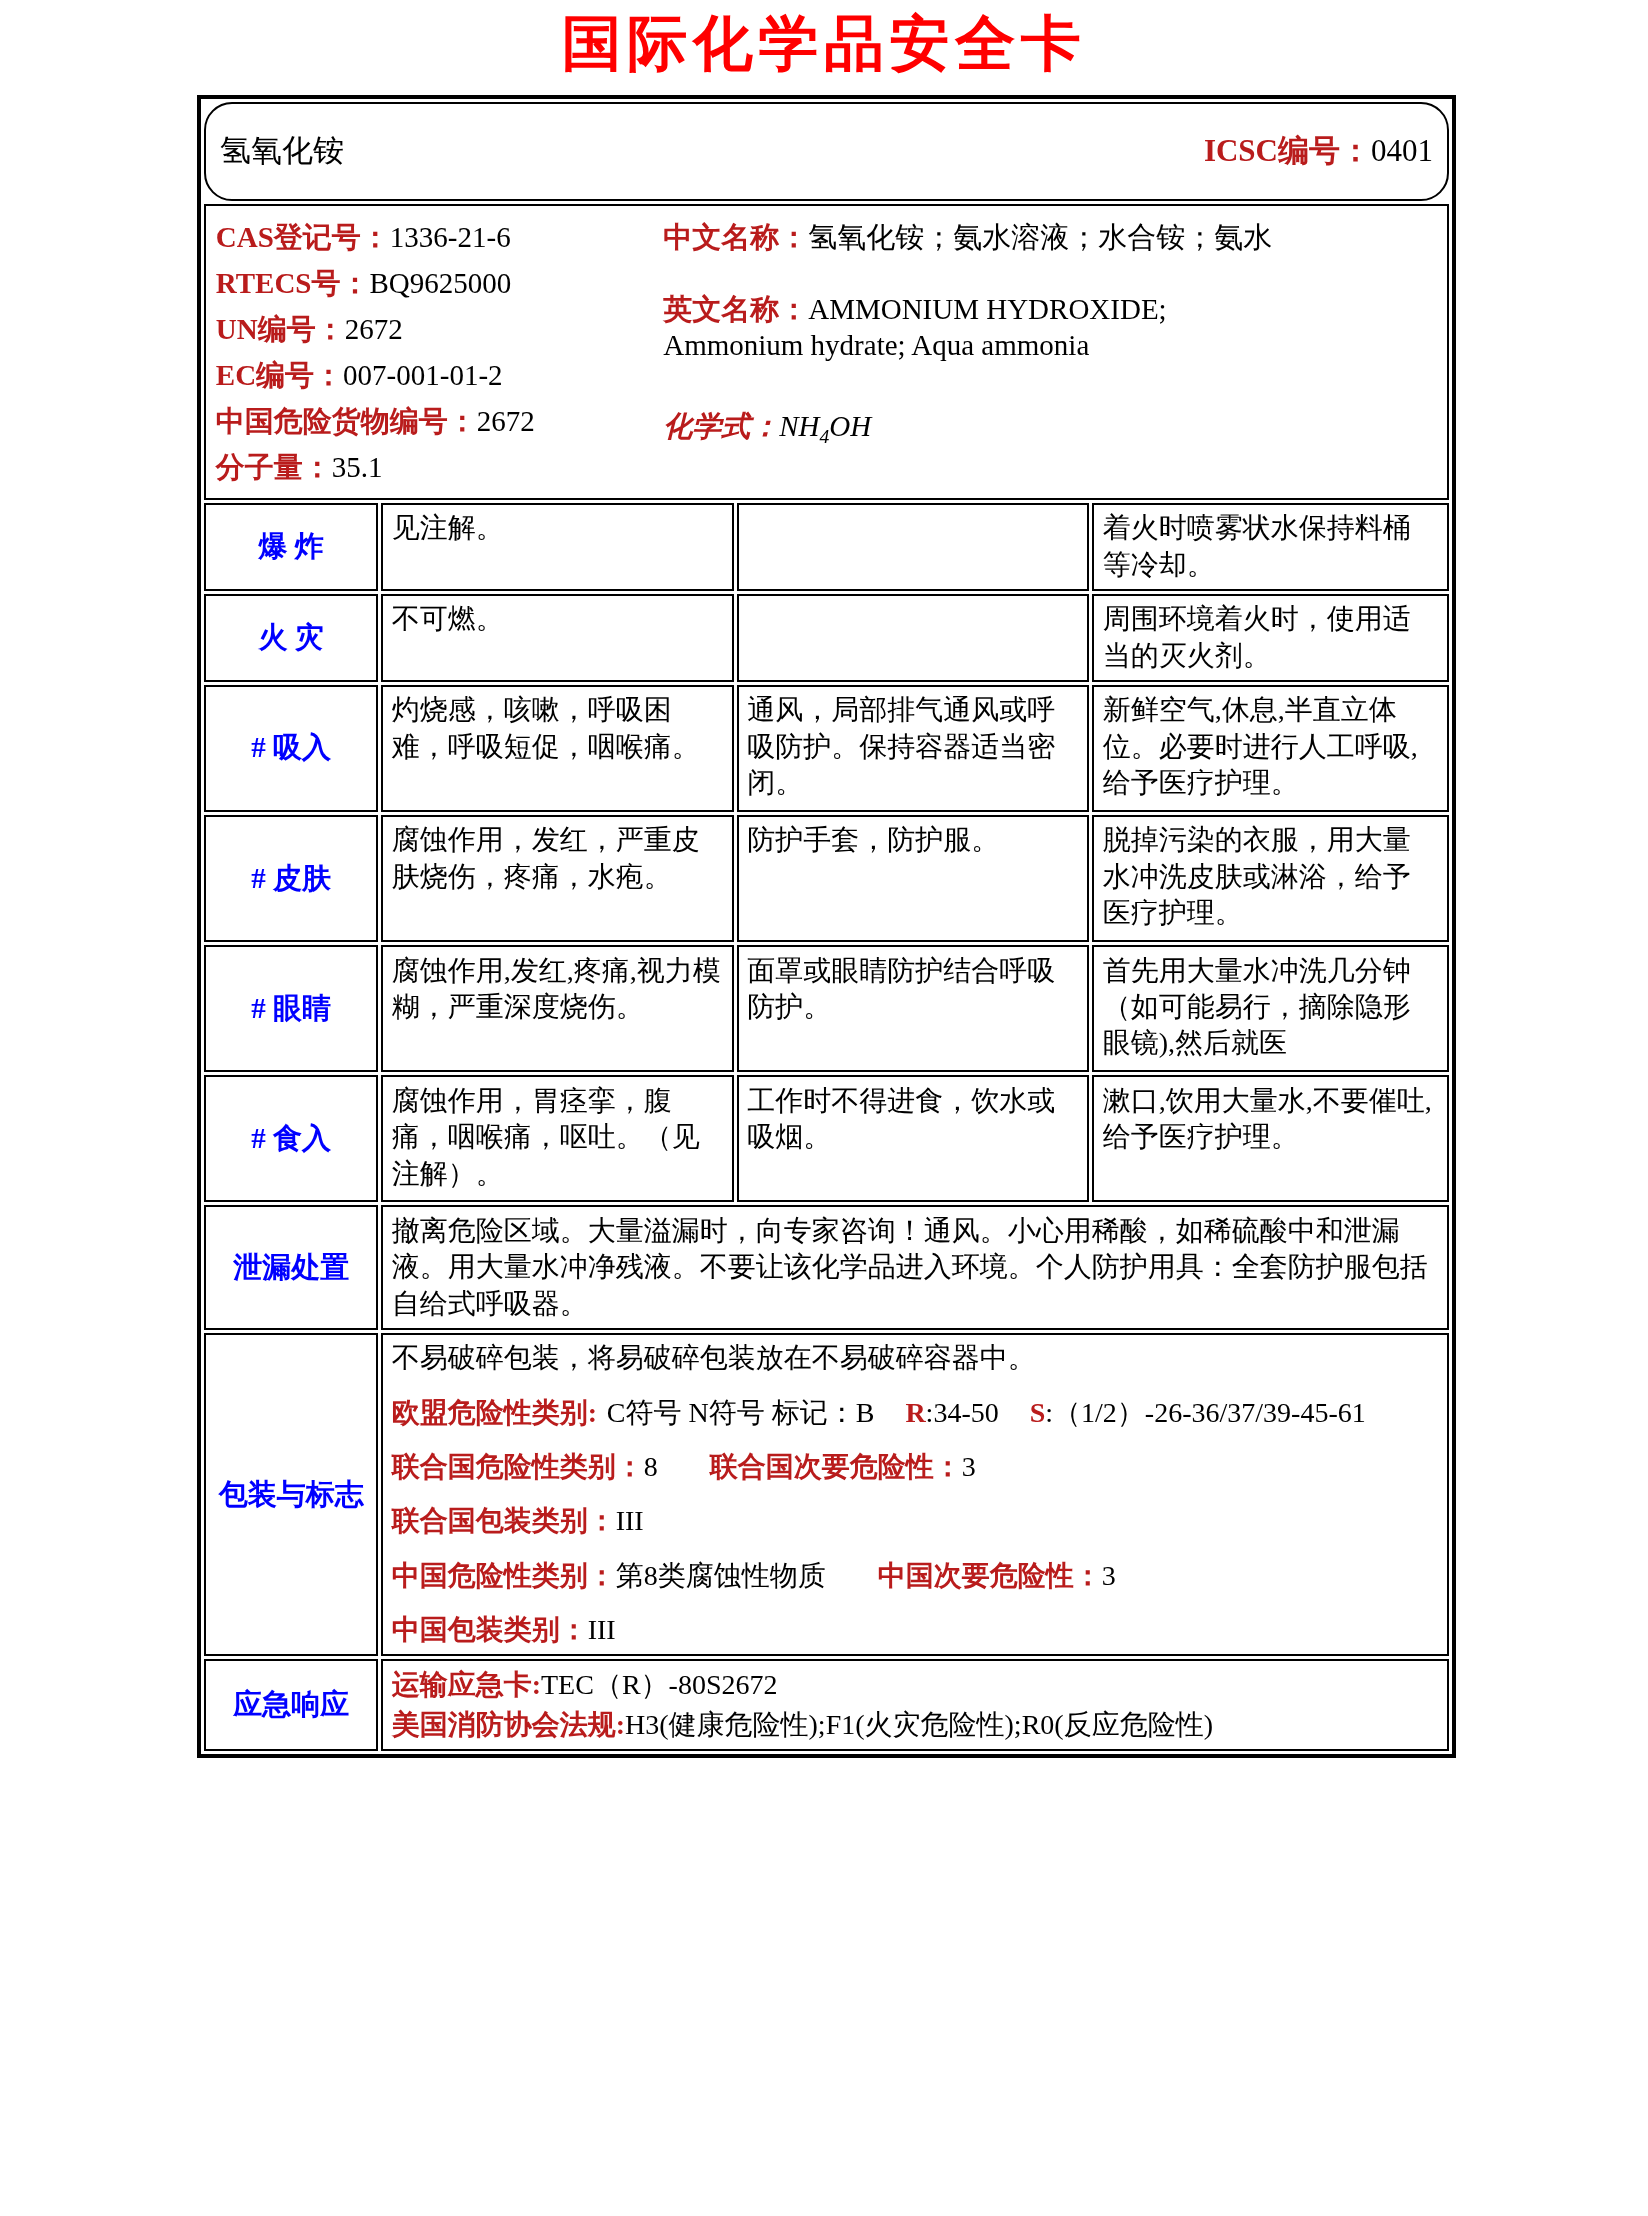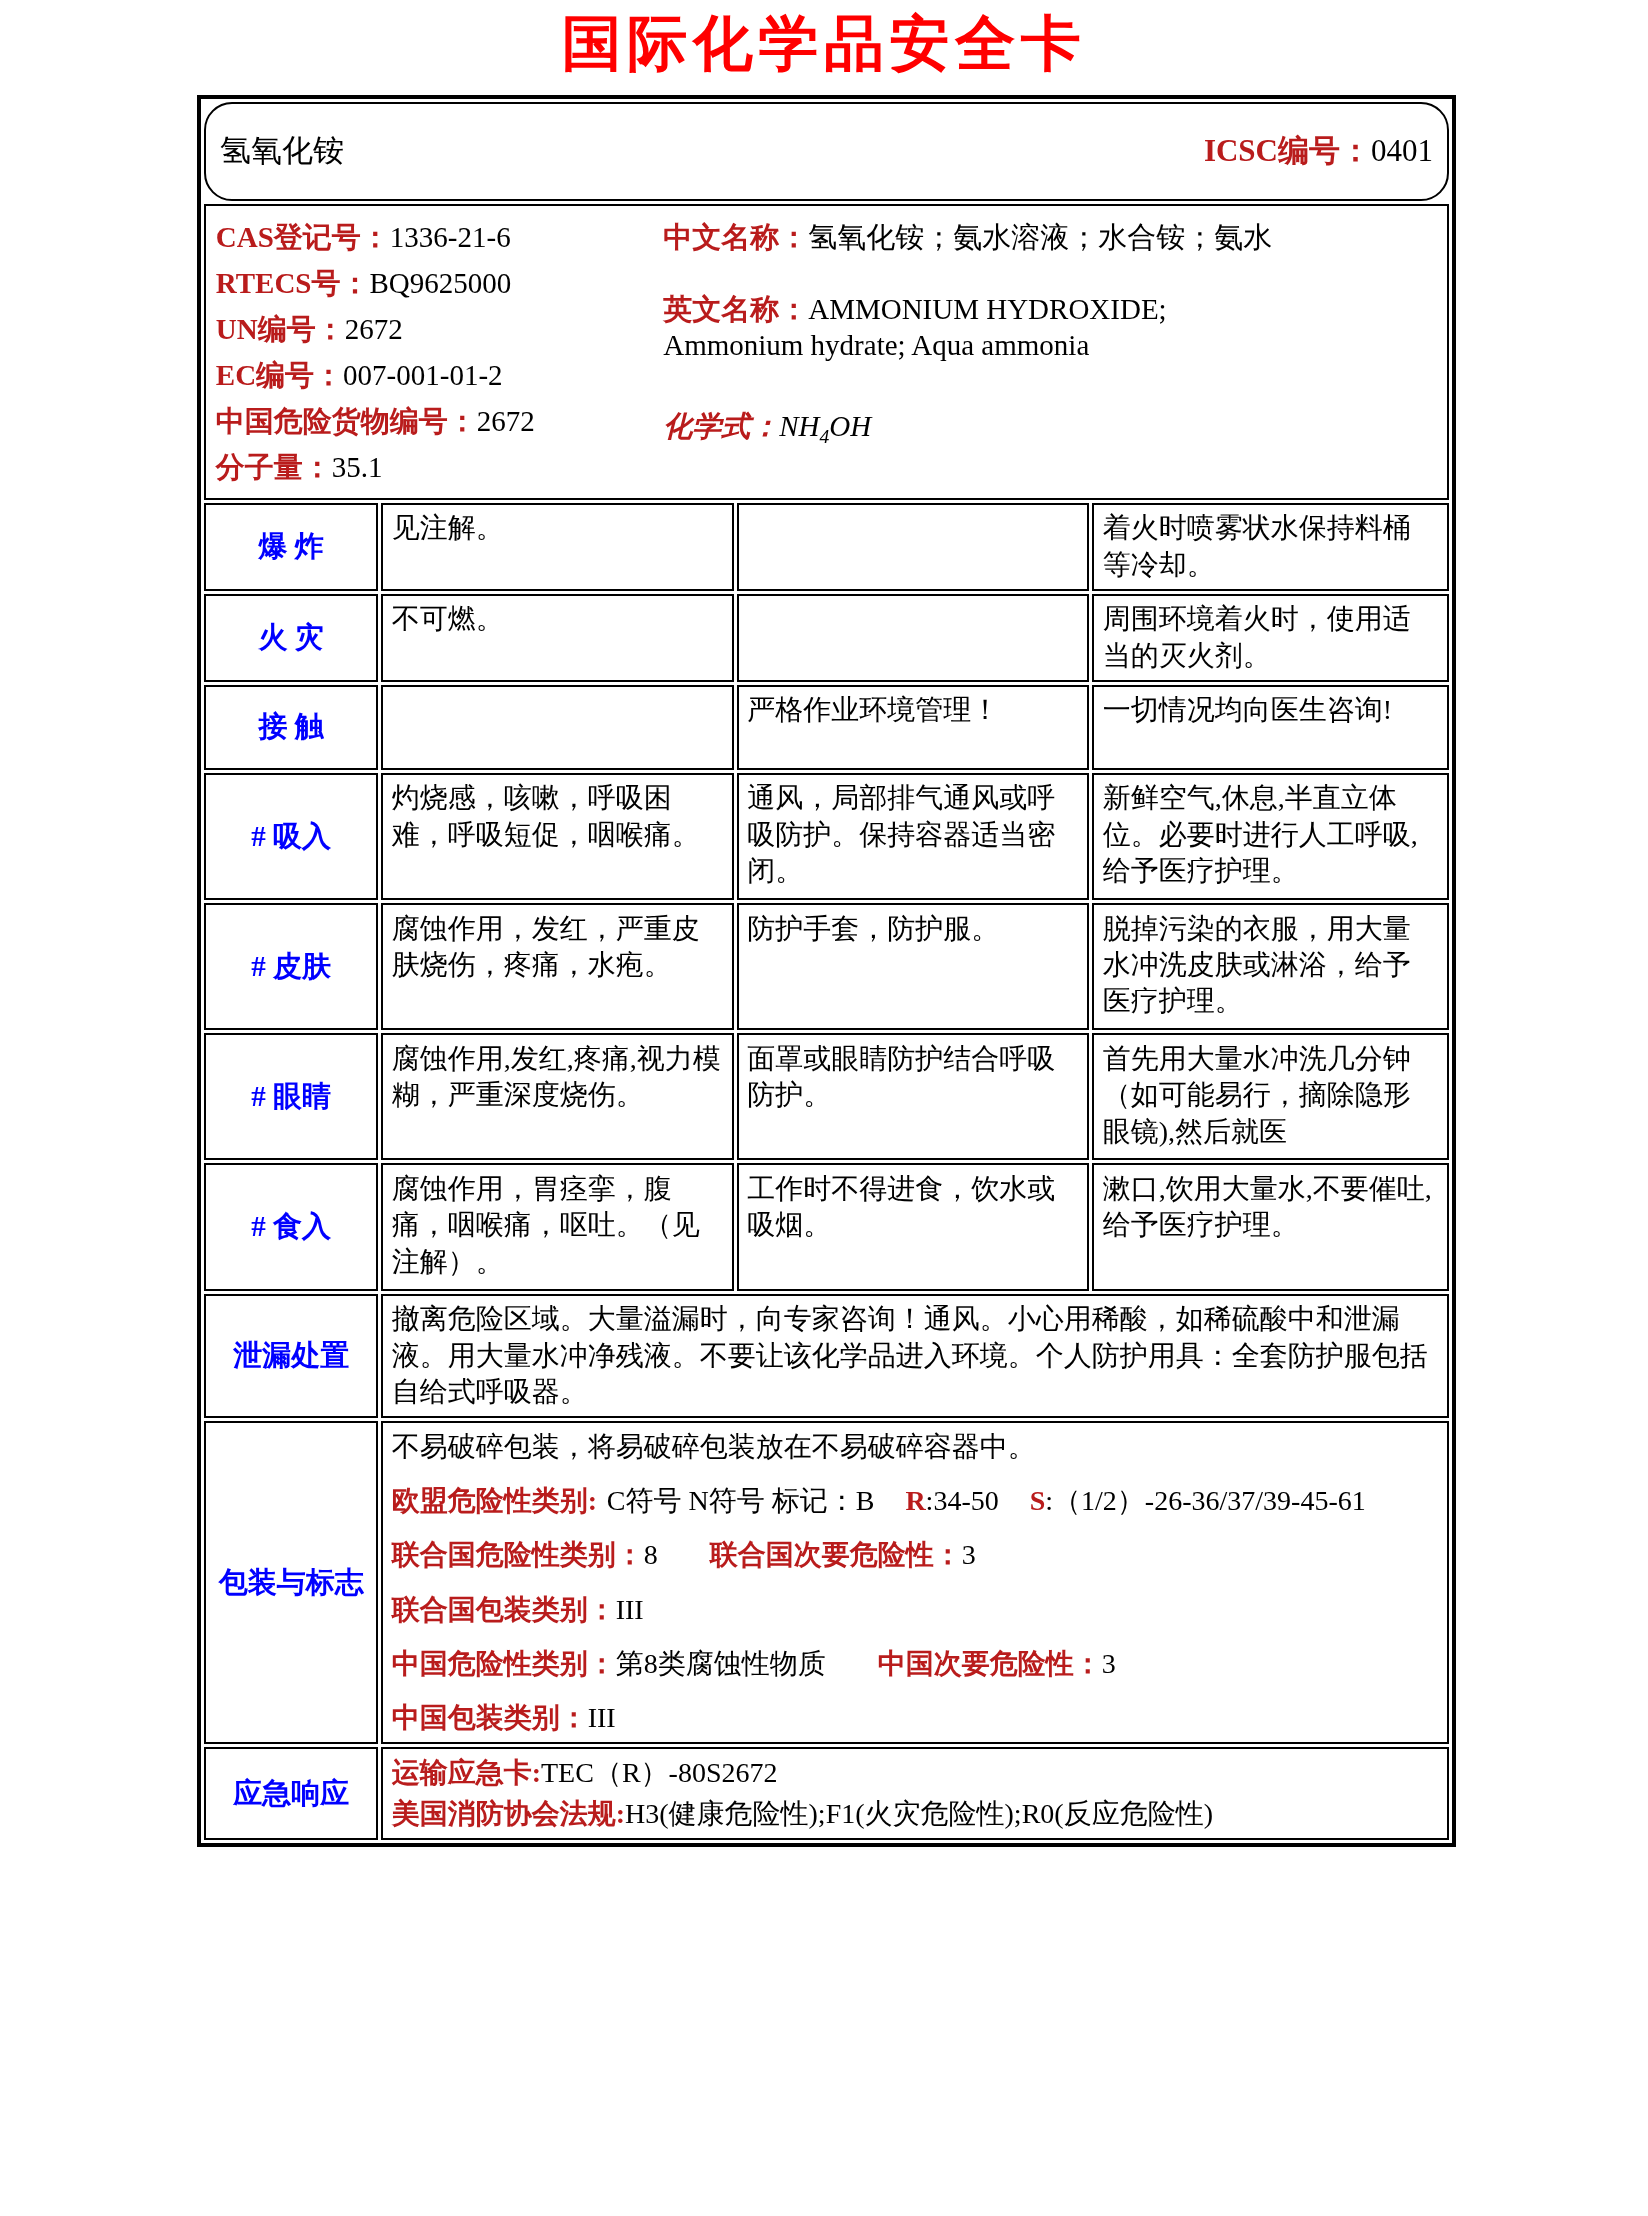--- a/index.html
+++ b/index.html
@@ -149,26 +149,20 @@
       <td class="bodycell">着火时喷雾状水保持料桶等冷却。</td>
     </tr>
 
     <tr class="short">
       <td class="rowlabel">火 灾</td>
       <td class="bodycell">不可燃。</td>
       <td class="bodycell"></td>
       <td class="bodycell">周围环境着火时，使用适当的灭火剂。</td>
     </tr>
 
-    <tr class="short">
-      <td class="rowlabel">接 触</td>
-      <td class="bodycell"></td>
-      <td class="bodycell">严格作业环境管理！</td>
-      <td class="bodycell">一切情况均向医生咨询!</td>
-    </tr>
 
     <tr class="tall">
       <td class="rowlabel"># 吸入</td>
       <td class="bodycell">灼烧感，咳嗽，呼吸困难，呼吸短促，咽喉痛。</td>
       <td class="bodycell">通风，局部排气通风或呼吸防护。保持容器适当密闭。</td>
       <td class="bodycell">新鲜空气,休息,半直立体位。必要时进行人工呼吸,给予医疗护理。</td>
     </tr>
 
     <tr class="tall">
       <td class="rowlabel"># 皮肤</td>

